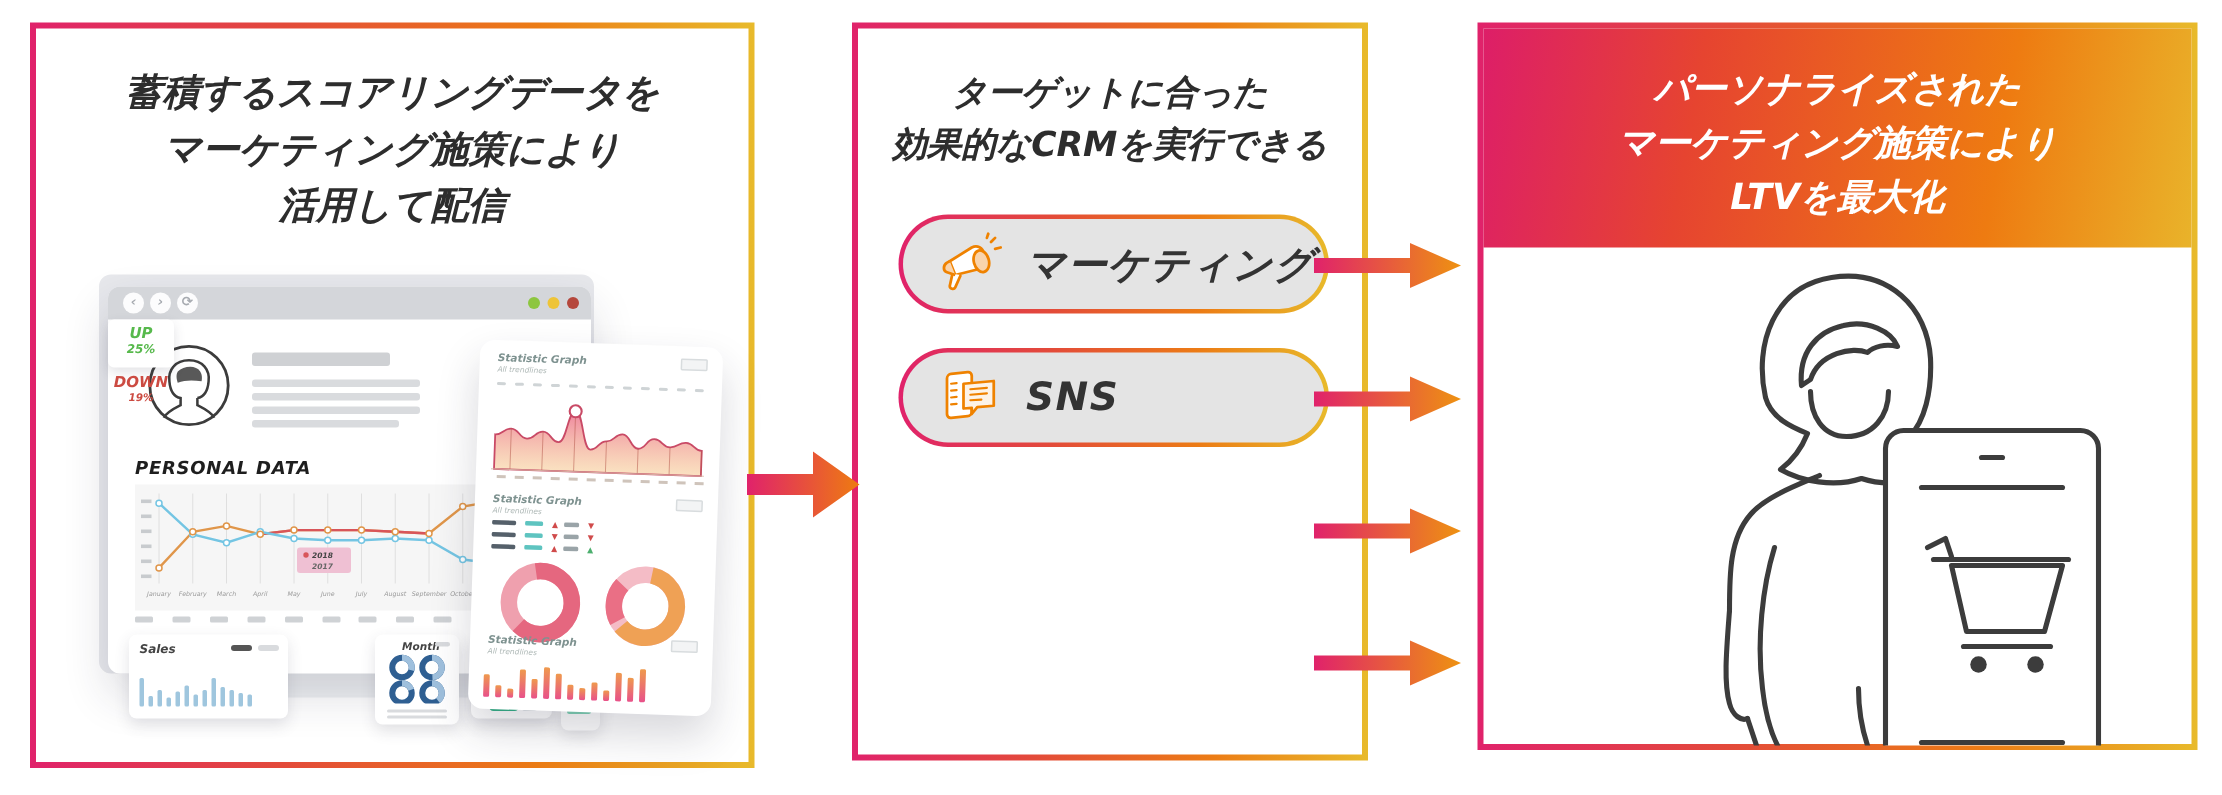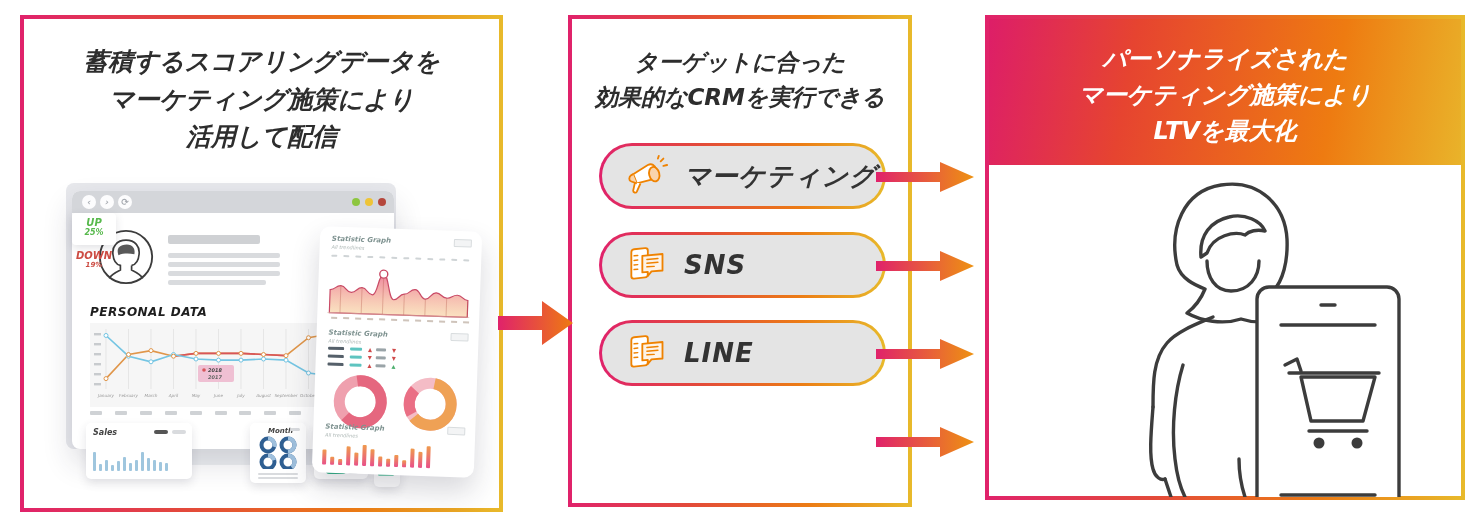--- a/index.html
+++ b/index.html
@@ -471,40 +471,20 @@
               <path d="M11 14 L15 13.6"></path>
                 <path d="M11 19 L15 18.6"></path>
                 <path d="M11 24 L15 23.6"></path>
                 <path d="M11 29 L15 28.6"></path>
             </g>
           </svg>
           <span class="btn-label">SNS</span>
         </div>
       </div>
 
-      <div class="crm-button" style="top:301px;">
-        <div class="btn-inner">
-          <svg class="btn-icon" viewBox="0 0 48 48">
-            <g fill="#fff" stroke="#ef8200" stroke-width="2" stroke-linejoin="round">
-              <rect x="8" y="8" width="18" height="32" rx="3" transform="skewY(-6)"></rect>
-              <path d="M20 14 L42 12 L42 30 L30 31 L26 36 L26 31.5 L20 32 Z" fill="#fdf3e7"></path>
-            </g>
-            <g stroke="#ef8200" stroke-width="1.6" stroke-linecap="round">
-              <path d="M25 18 L37 17"></path>
-                <path d="M25 22 L37 21"></path>
-                <path d="M25 26 L33 25.5"></path>
-              <path d="M11 14 L15 13.6"></path>
-                <path d="M11 19 L15 18.6"></path>
-                <path d="M11 24 L15 23.6"></path>
-                <path d="M11 29 L15 28.6"></path>
-            </g>
-          </svg>
-          <span class="btn-label">LINE</span>
-        </div>
-      </div>
 
     </div>
   </div>
 
   <svg class="arrow-svg" style="left:876px;top:161px;" width="100" height="32" viewBox="0 0 100 32">
     <polygon points="0,11 64,11 64,1 98,16 64,31 64,21 0,21" fill="url(#barrg1)"></polygon>
     <defs>
         <linearGradient id="barrg1" x1="0" y1="0" x2="1" y2="0">
           <stop offset="0" stop-color="#e0226b"></stop>
           <stop offset="1" stop-color="#ee9211"></stop>

